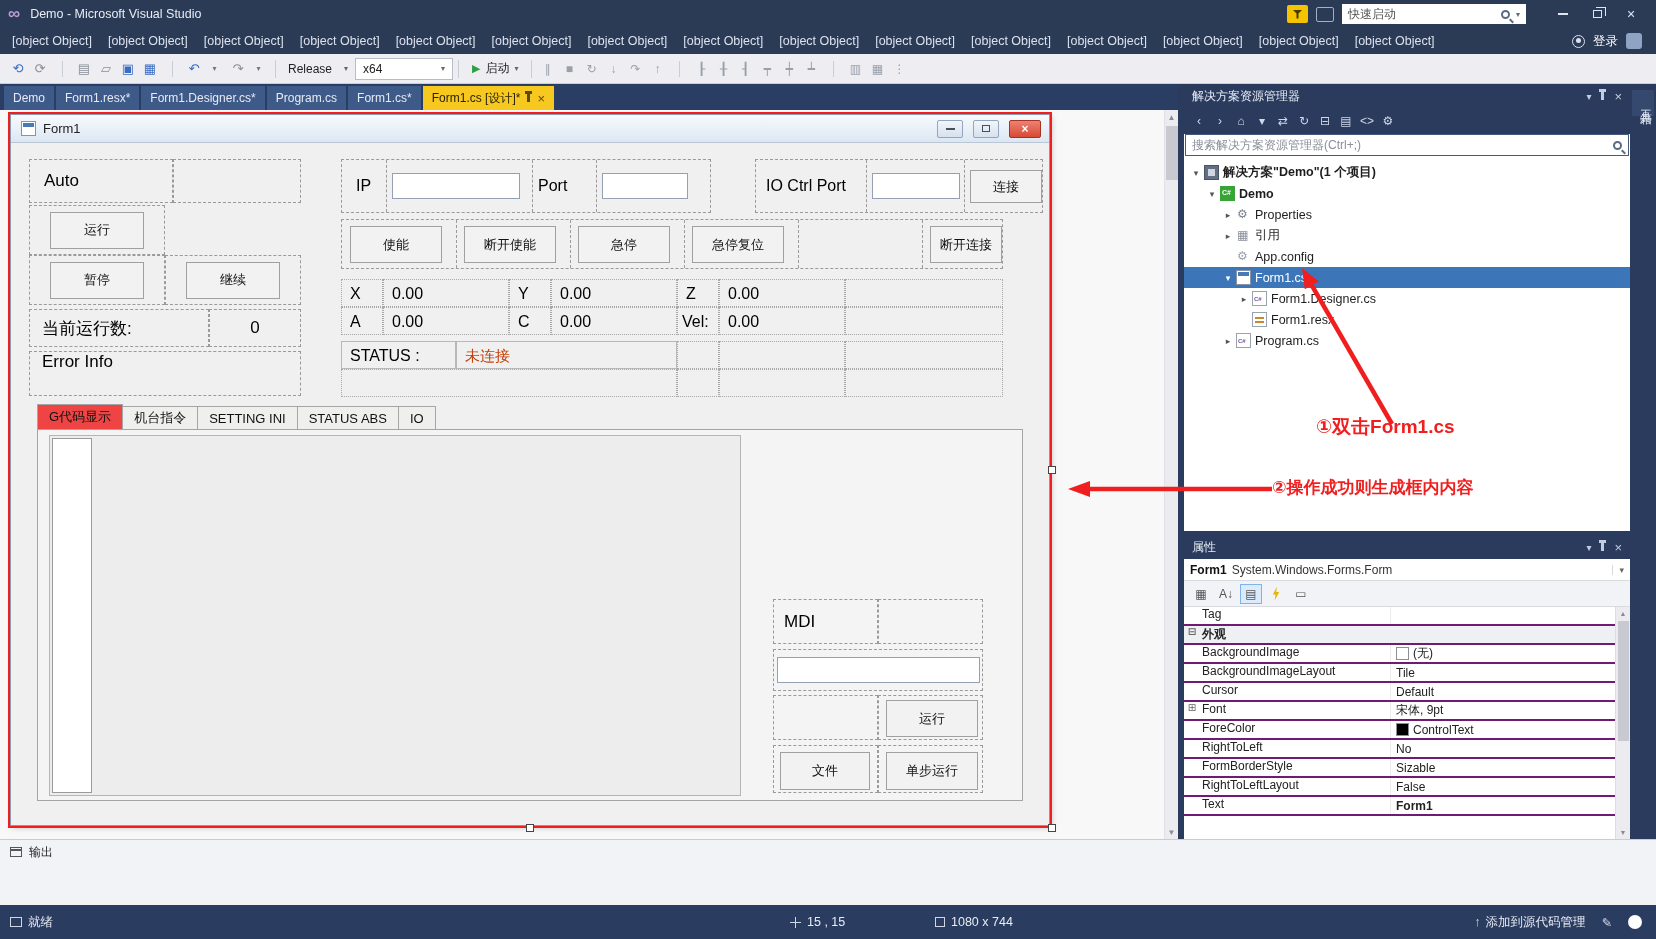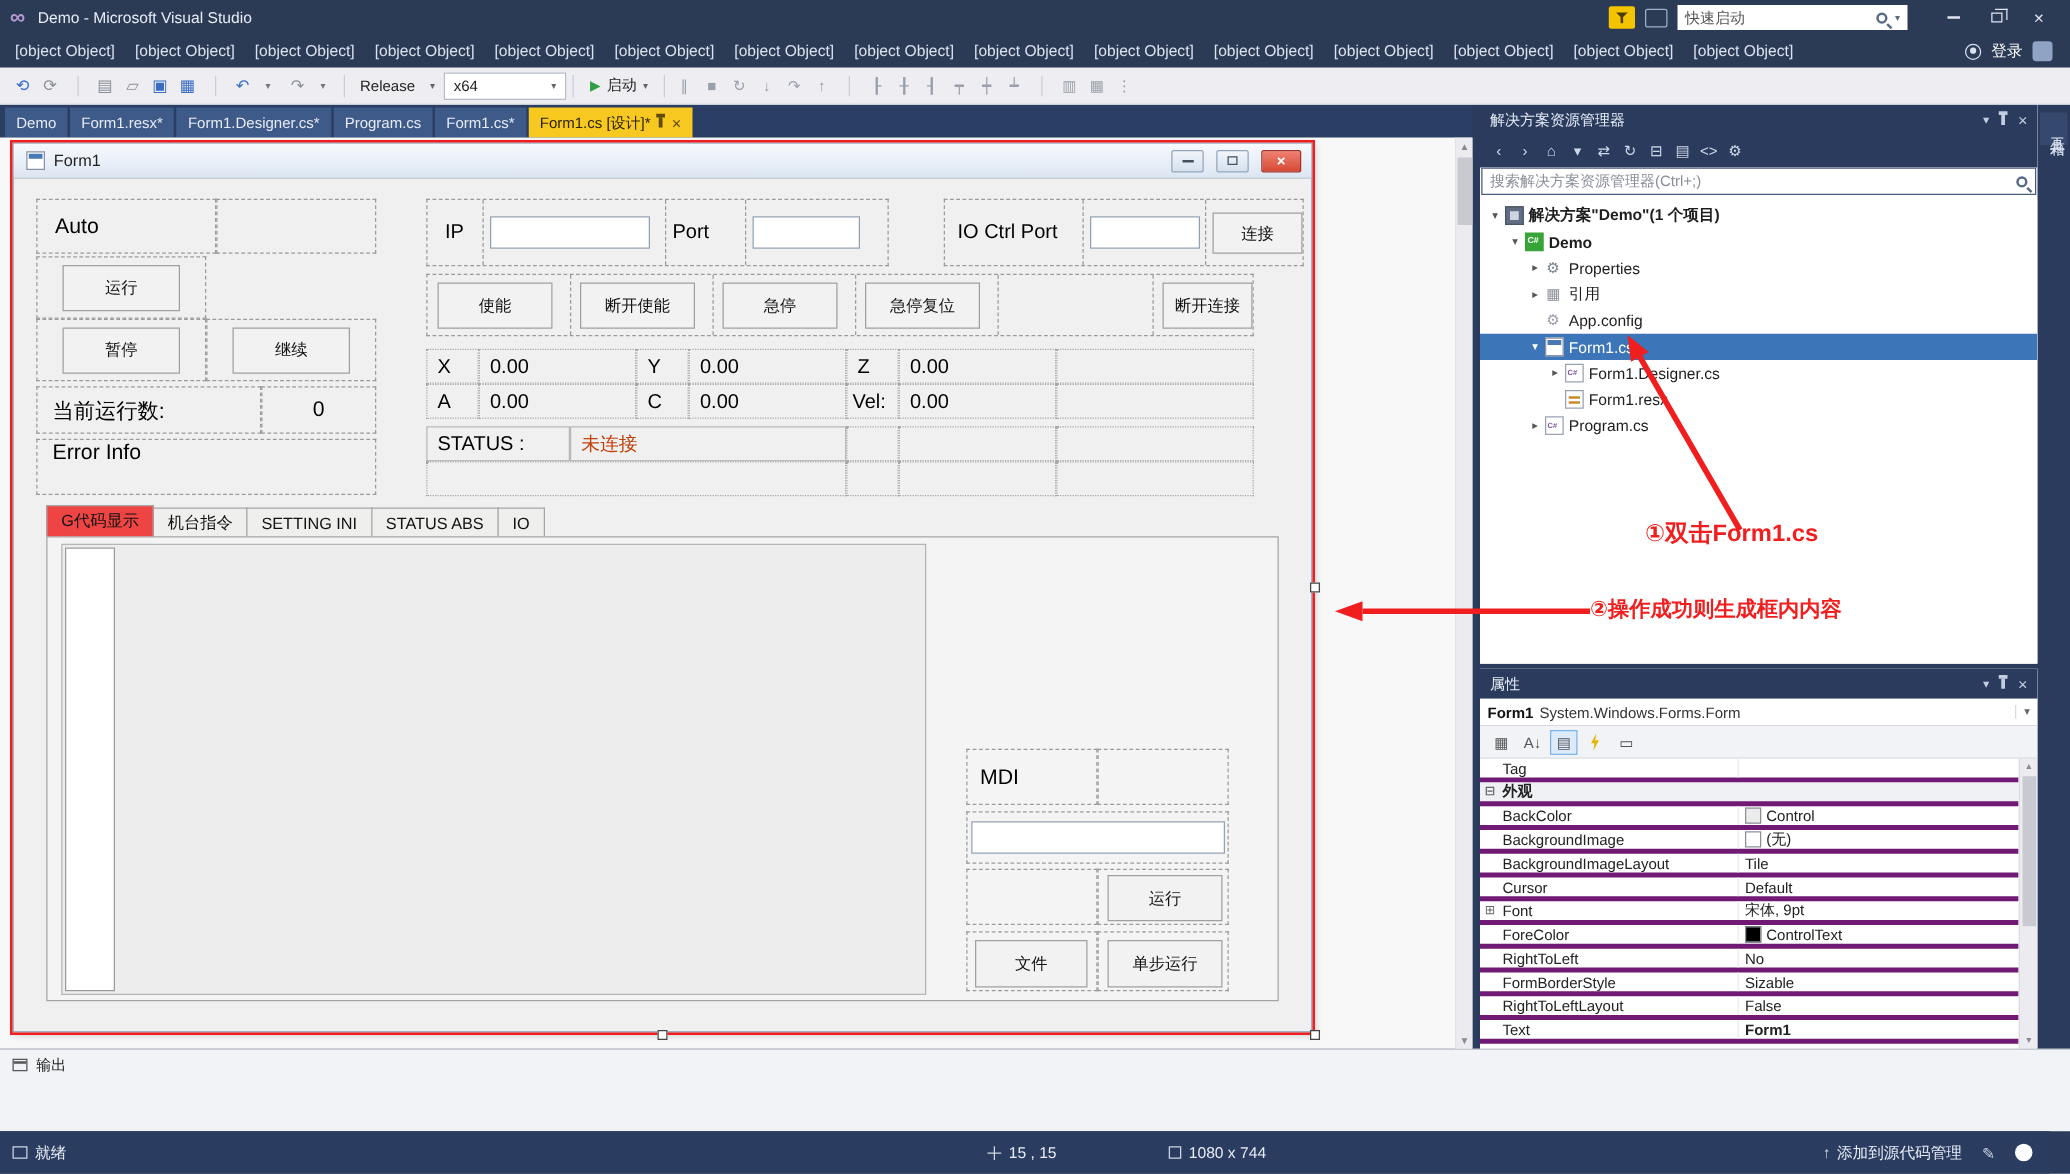--- a/index.html
+++ b/index.html
@@ -205,42 +205,42 @@
 
 .pobj{height:22px;background:#fff;border-bottom:1px solid #d8dae0;display:flex;align-items:center;padding:0 6px;font-size:12px;gap:5px}
 .pobj-name{font-weight:bold}
 .pobj-type{color:#333;white-space:nowrap;overflow:hidden}
 .pobj-arrow{margin-left:auto;color:#666;font-size:9px;border-left:1px solid #d8dae0;padding-left:6px}
 .props-tb{background:#f2f3f7;border-bottom:1px solid #d8dae0}
 .props-tb .ptbtn{color:#555;min-width:22px}
 .ptbtn.active-tool{border:1px solid #7eb4ea;background:#dcebfb}
 .ptbtn.bolt::after{content:'';width:9px;height:14px;background:#e3b505;clip-path:polygon(62% 0,15% 58%,45% 58%,35% 100%,85% 40%,52% 40%)}
 .pgrid{position:absolute;top:72px;bottom:0;left:0;right:15px;background:#fff;overflow:hidden}
-.prow{height:19px;display:flex;align-items:center;border-bottom:4px solid #701a75;font-size:12px}
+.prow{height:19px;display:flex;align-items:flex-start;border-bottom:2px solid #701a75;font-size:12px}
 .pexp{width:16px;text-align:center;color:#666;font-size:10px;flex-shrink:0}
 .pname{width:190px;flex-shrink:0;color:#222;padding-left:2px;white-space:nowrap;overflow:hidden}
 .pval{flex:1;border-left:1px solid #ececf0;height:100%;display:flex;align-items:center;padding-left:5px;gap:4px;color:#222;white-space:nowrap;overflow:hidden}
 .prow.category{background:#eef0f4;font-weight:bold}
 .prow.bold-value .pval{font-weight:bold}
 .swatch{display:none;width:13px;height:13px;border:1px solid #8a8f99;flex-shrink:0}
 .swatch.show{display:inline-block}
 .pgrid-scroll{position:absolute;top:72px;bottom:0;right:0;width:15px;background:#ececf0;border-left:1px solid #dcdce2}
 .pgs-arrow{height:13px;display:flex;align-items:center;justify-content:center;font-size:7px;color:#8a8a94}
 .pgs-arrow.down{position:absolute;bottom:0;width:100%}
 .pthumb{position:absolute;left:2px;top:14px;width:11px;height:120px;background:#c9cad1}
 
 .autohide{position:absolute;left:1630px;top:0;width:26px;height:100%}
 .vtab{margin:6px 0 0 2px;width:22px;padding:10px 0;background:#35486d;color:#dbe3f2;writing-mode:vertical-rl;font-size:12px;text-align:center;letter-spacing:2px}
 
 
 .outputpane{position:absolute;left:0;right:0;bottom:34px;height:66px;background:#f2f3f7;border-top:1px solid #c8ccd4}
 .ophead{height:24px;display:flex;align-items:center;padding:0 10px;gap:7px;font-size:12px;color:#1e1e1e}
 .opicon{width:12px;height:10px;border:1px solid #555}
 .opicon::after{content:'';display:block;height:2px;background:#555;margin-top:1px}
-.statusbar{position:absolute;left:0;right:16px;bottom:0;height:34px;background:var(--status);color:#e8ecf4;font-size:12.5px}
+.statusbar{position:absolute;left:0;right:0;bottom:0;height:34px;background:var(--status);color:#e8ecf4;font-size:12.5px}
 .sb-item{position:absolute;top:0;height:100%;display:flex;align-items:center;gap:6px;white-space:nowrap}
 #sb-ready{left:10px}
 #sb-pos{left:790px}
 #sb-size{left:935px}
 #sb-right{right:14px;gap:16px}
 .sb-win{width:12px;height:10px;border:1px solid #cfd6e4}
 .sb-cross{width:11px;height:11px;position:relative;display:inline-block}
 .sb-cross::before{content:'';position:absolute;left:0;right:0;top:5px;height:1px;background:#cfd6e4}
 .sb-cross::after{content:'';position:absolute;top:0;bottom:0;left:5px;width:1px;background:#cfd6e4}
 .sizebox{width:10px;height:10px;border:1px solid #cfd6e4;display:inline-block}
@@ -796,28 +796,20 @@
               <span></span>
             </span>
           </div>
 
           <div class="prow category">
             <span class="pexp">⊟</span>
             <span class="pname">外观</span>
 
           </div>
 
-          <div class="prow">
-            <span class="pexp"></span>
-            <span class="pname">BackColor</span>
-            <span class="pval">
-              <i class="swatch show" style="background: rgb(236, 236, 236);"></i>
-              <span>Control</span>
-            </span>
-          </div>
 
           <div class="prow">
             <span class="pexp"></span>
             <span class="pname">BackgroundImage</span>
             <span class="pval">
               <i class="swatch show" style="background: rgb(255, 255, 255);"></i>
               <span>(无)</span>
             </span>
           </div>
 

